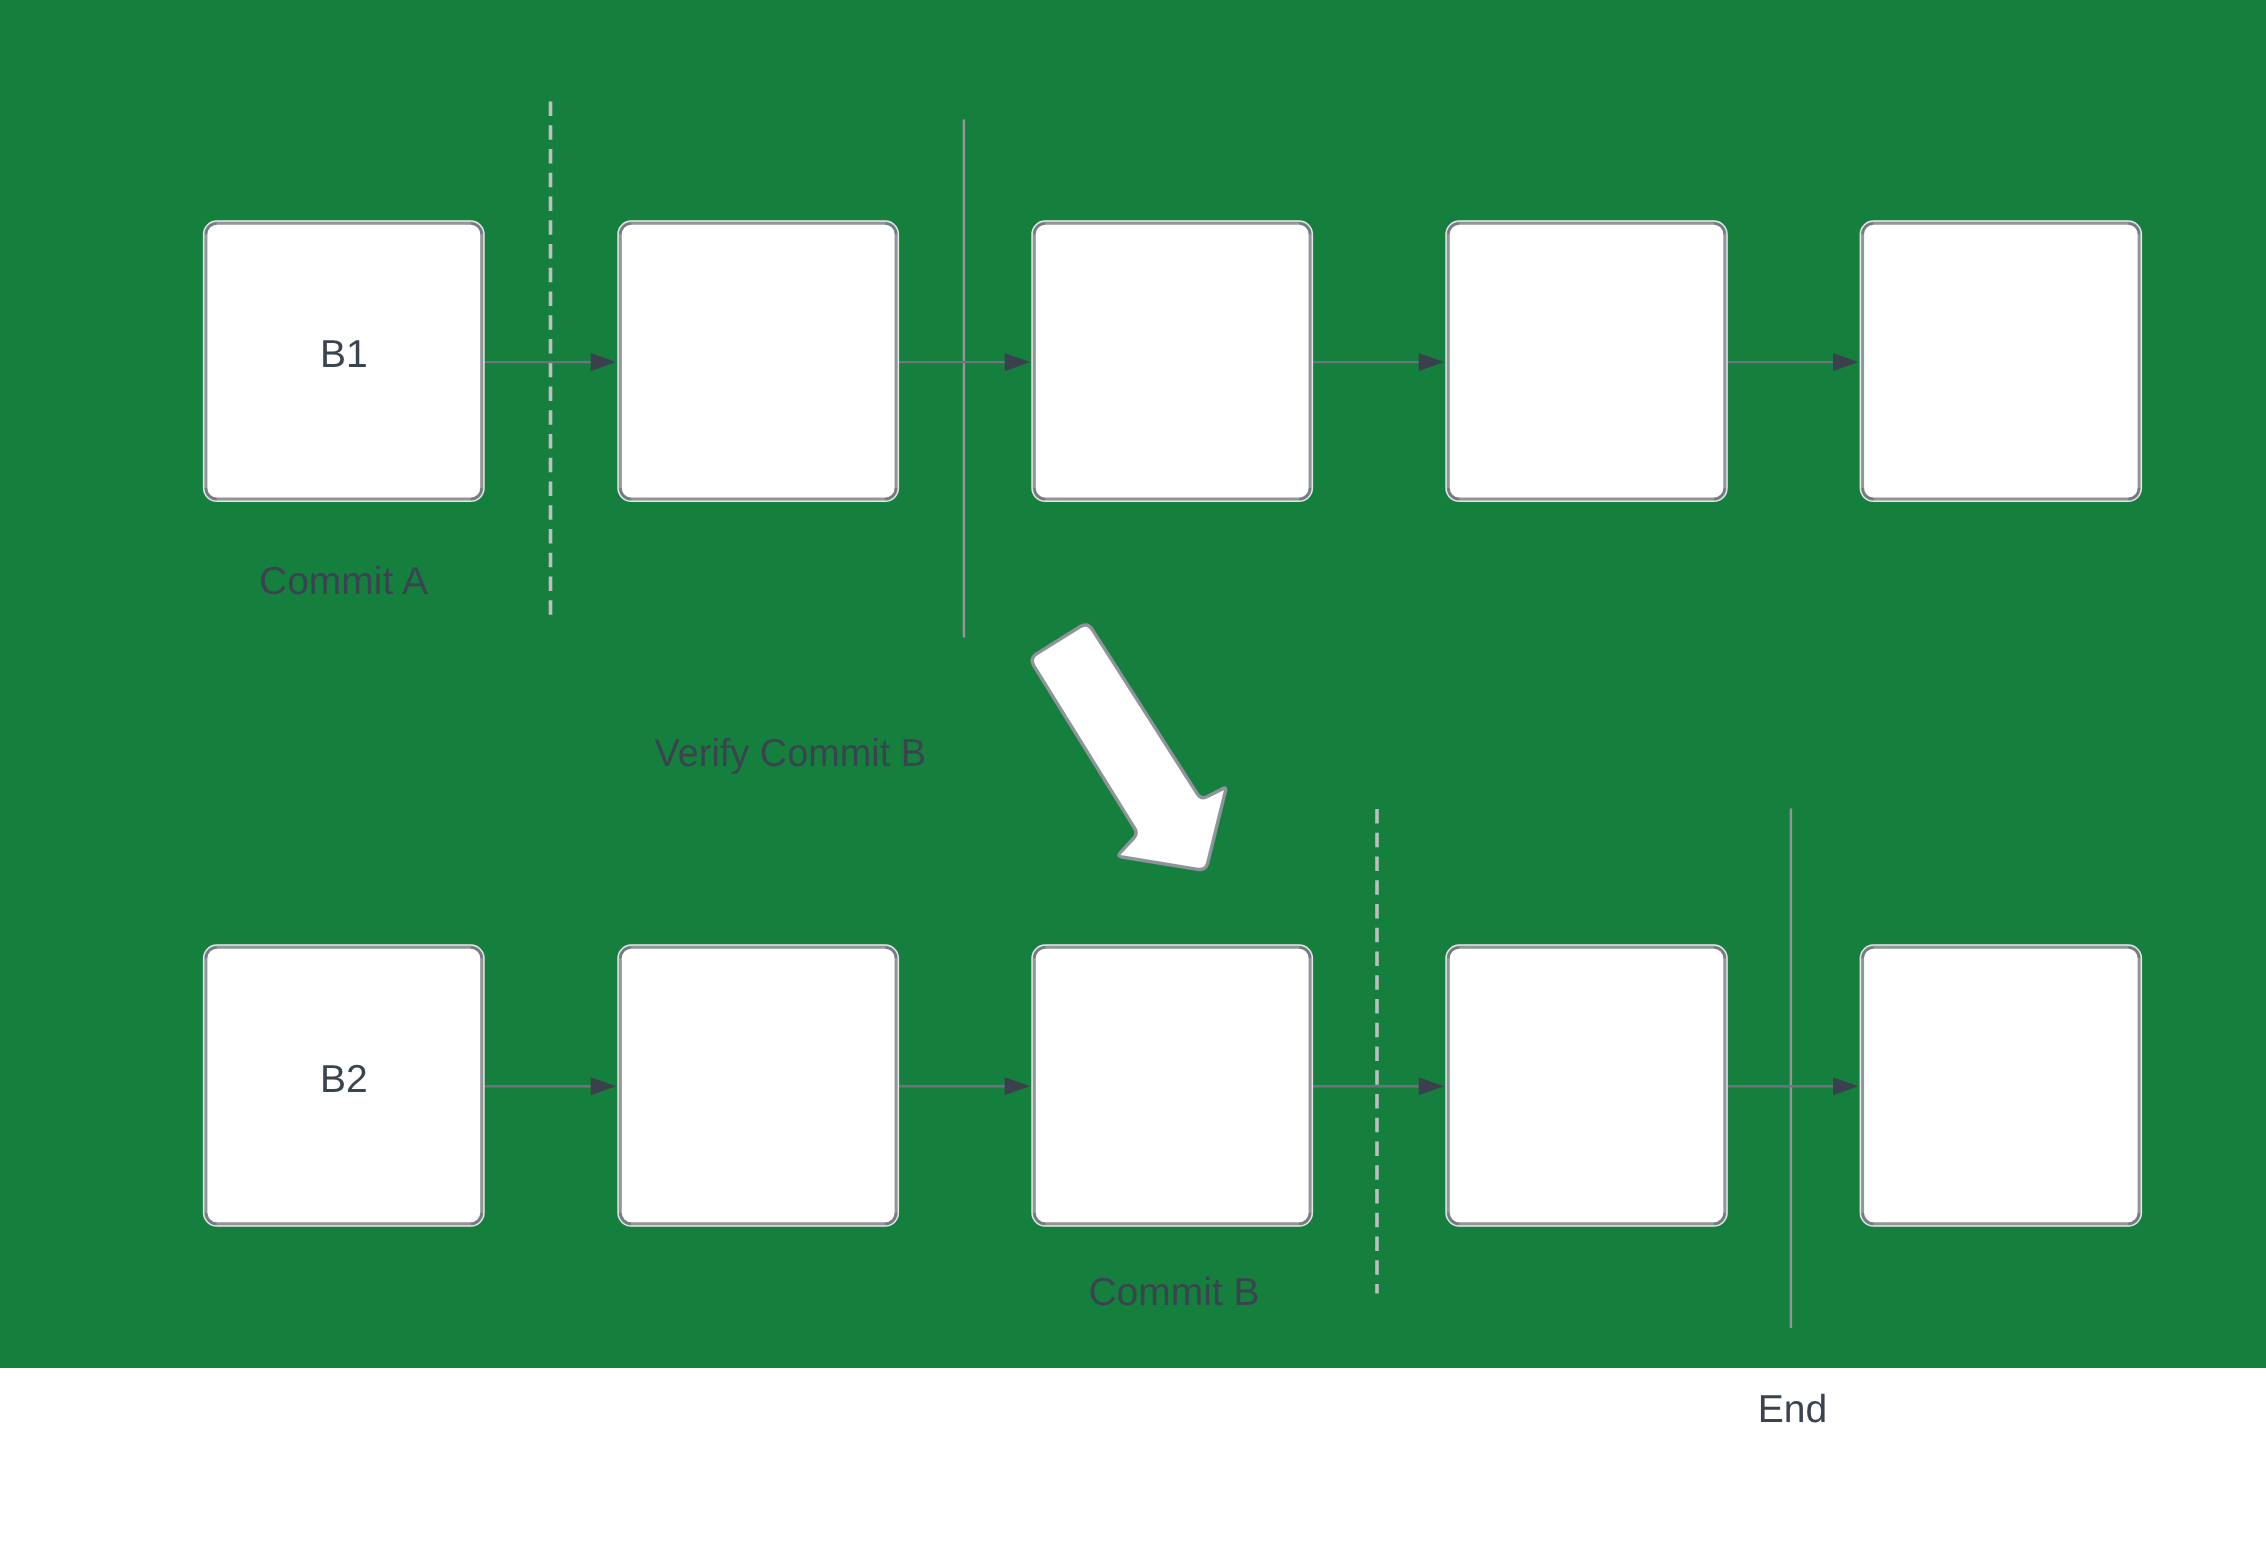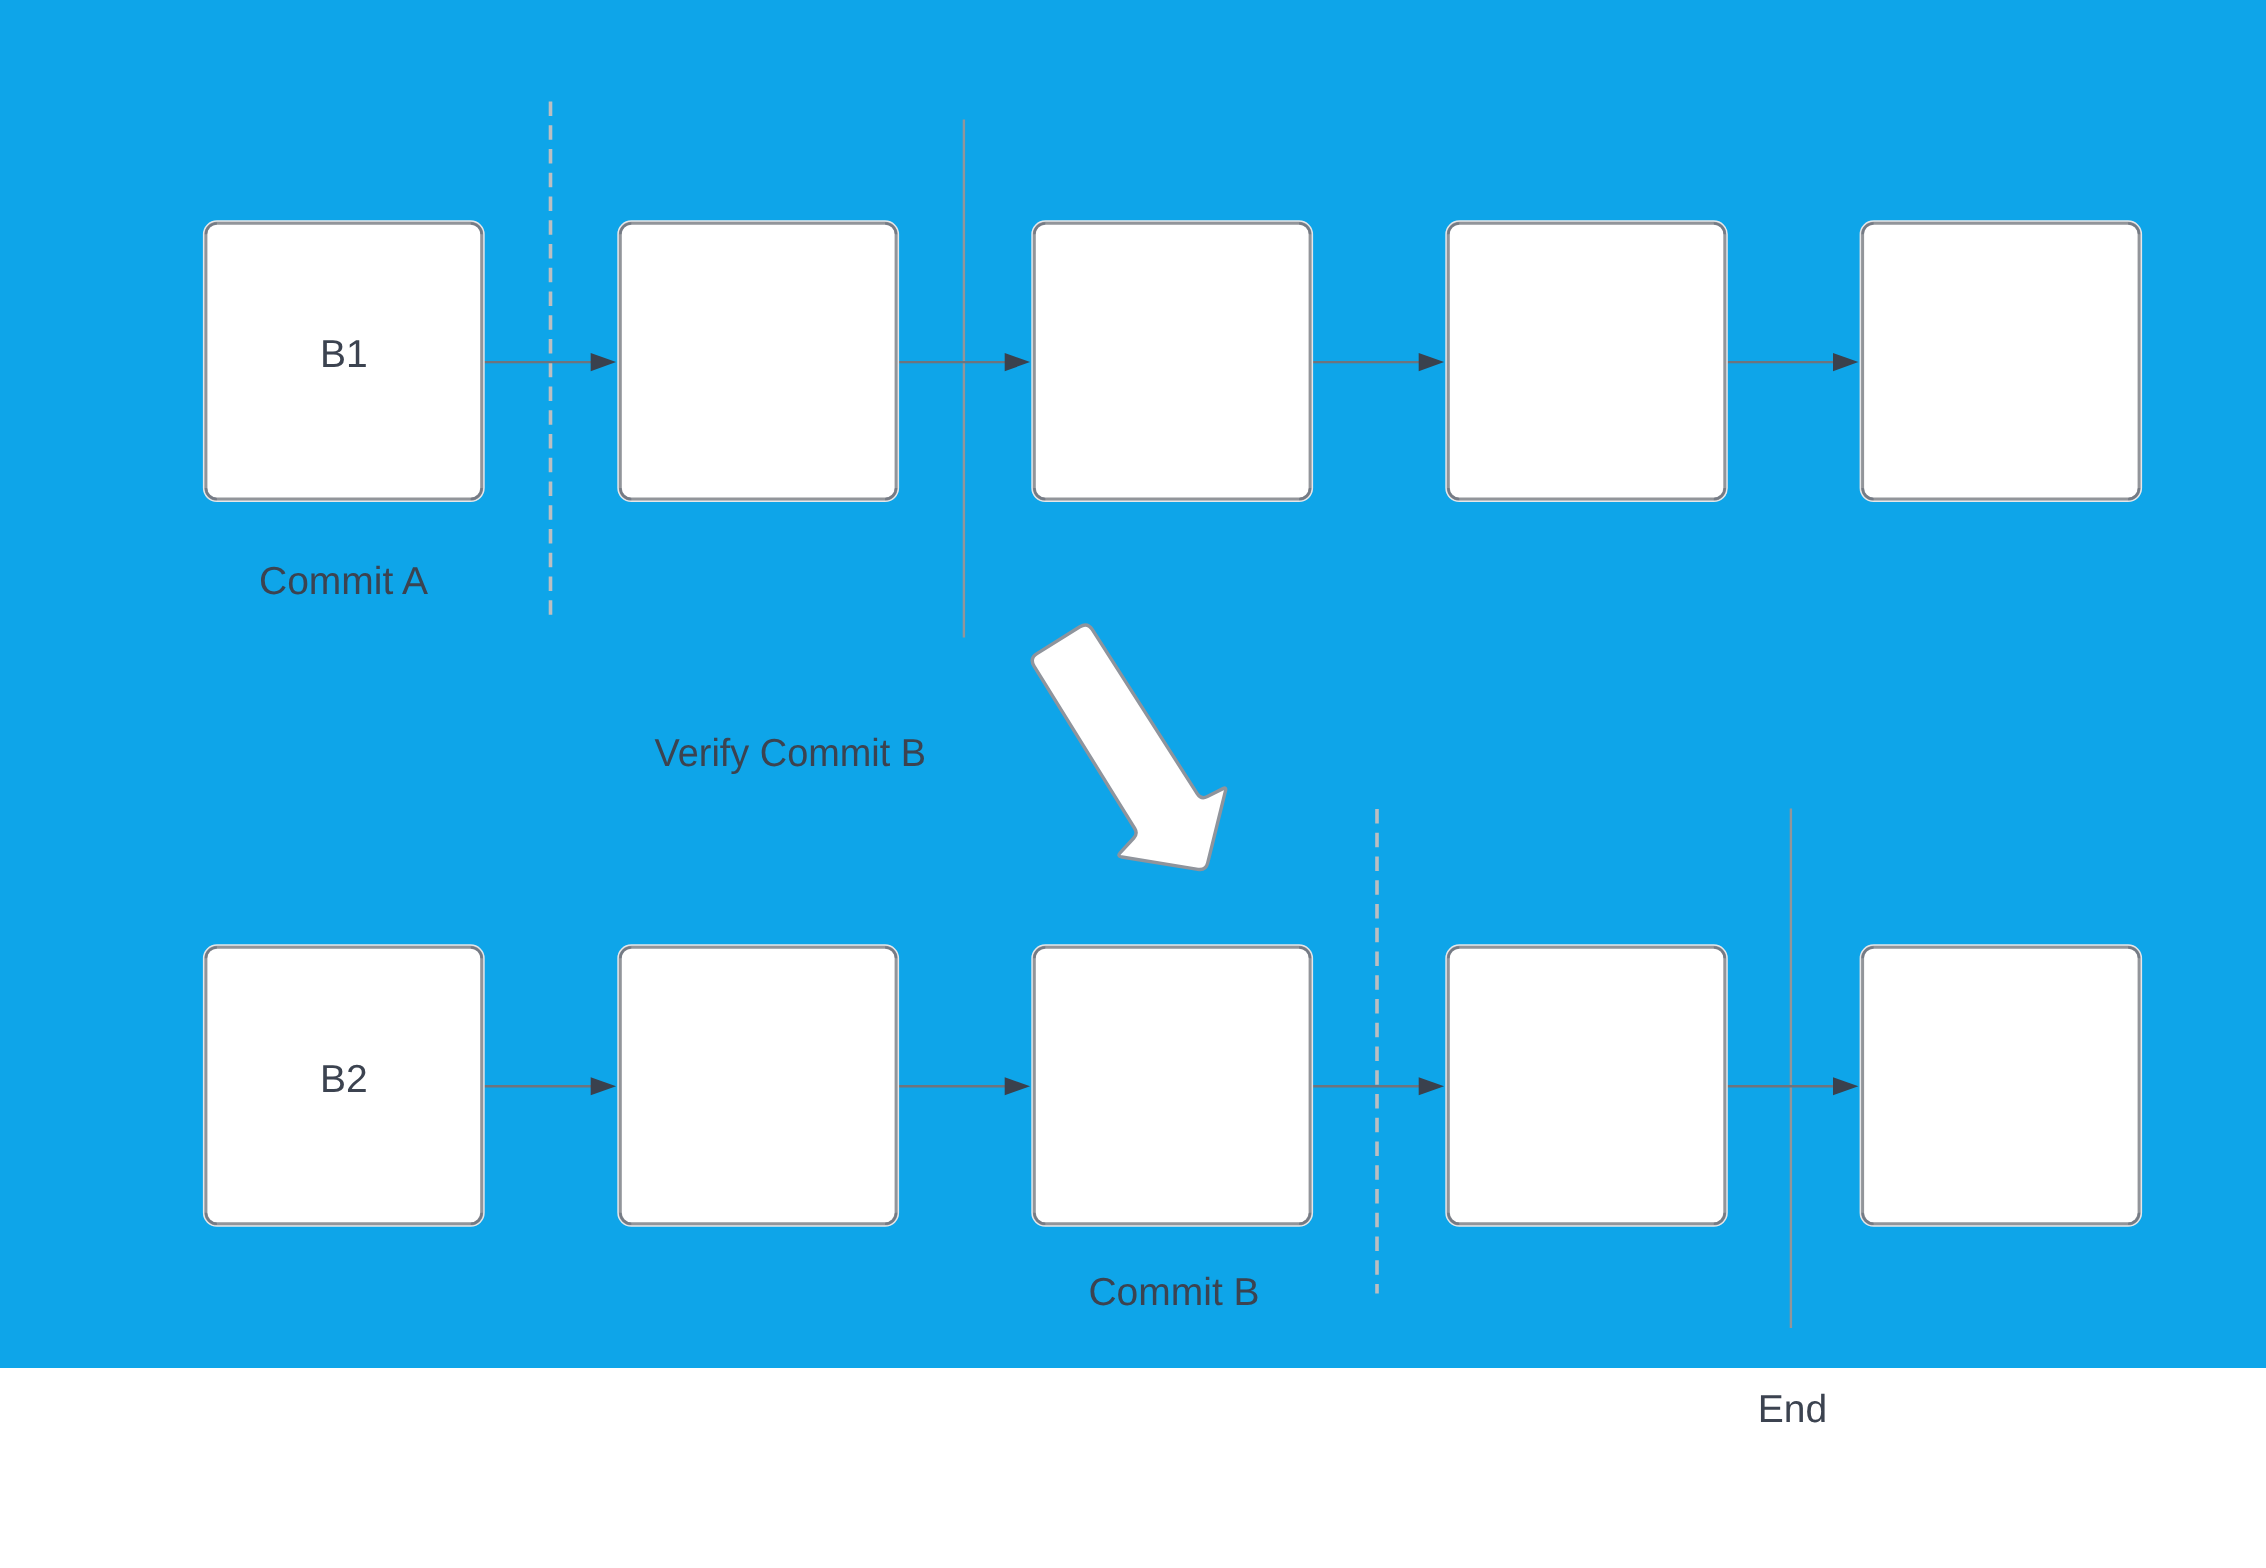--- a/index.html
+++ b/index.html
@@ -13,21 +13,21 @@
     height: 1568px;
     overflow: hidden;
     font-family: "Liberation Sans", sans-serif;
     -webkit-font-smoothing: antialiased;
     text-rendering: geometricPrecision;
   }
   #canvas {
     position: relative;
     width: 2266px;
     height: 1368px;
-    background: #0ea5e9;
+    background: #15803d;
   }
   svg#diagram {
     position: absolute;
     left: 0;
     top: 0;
     width: 2266px;
     height: 1568px;
     display: block;
     shape-rendering: geometricPrecision;
   }

